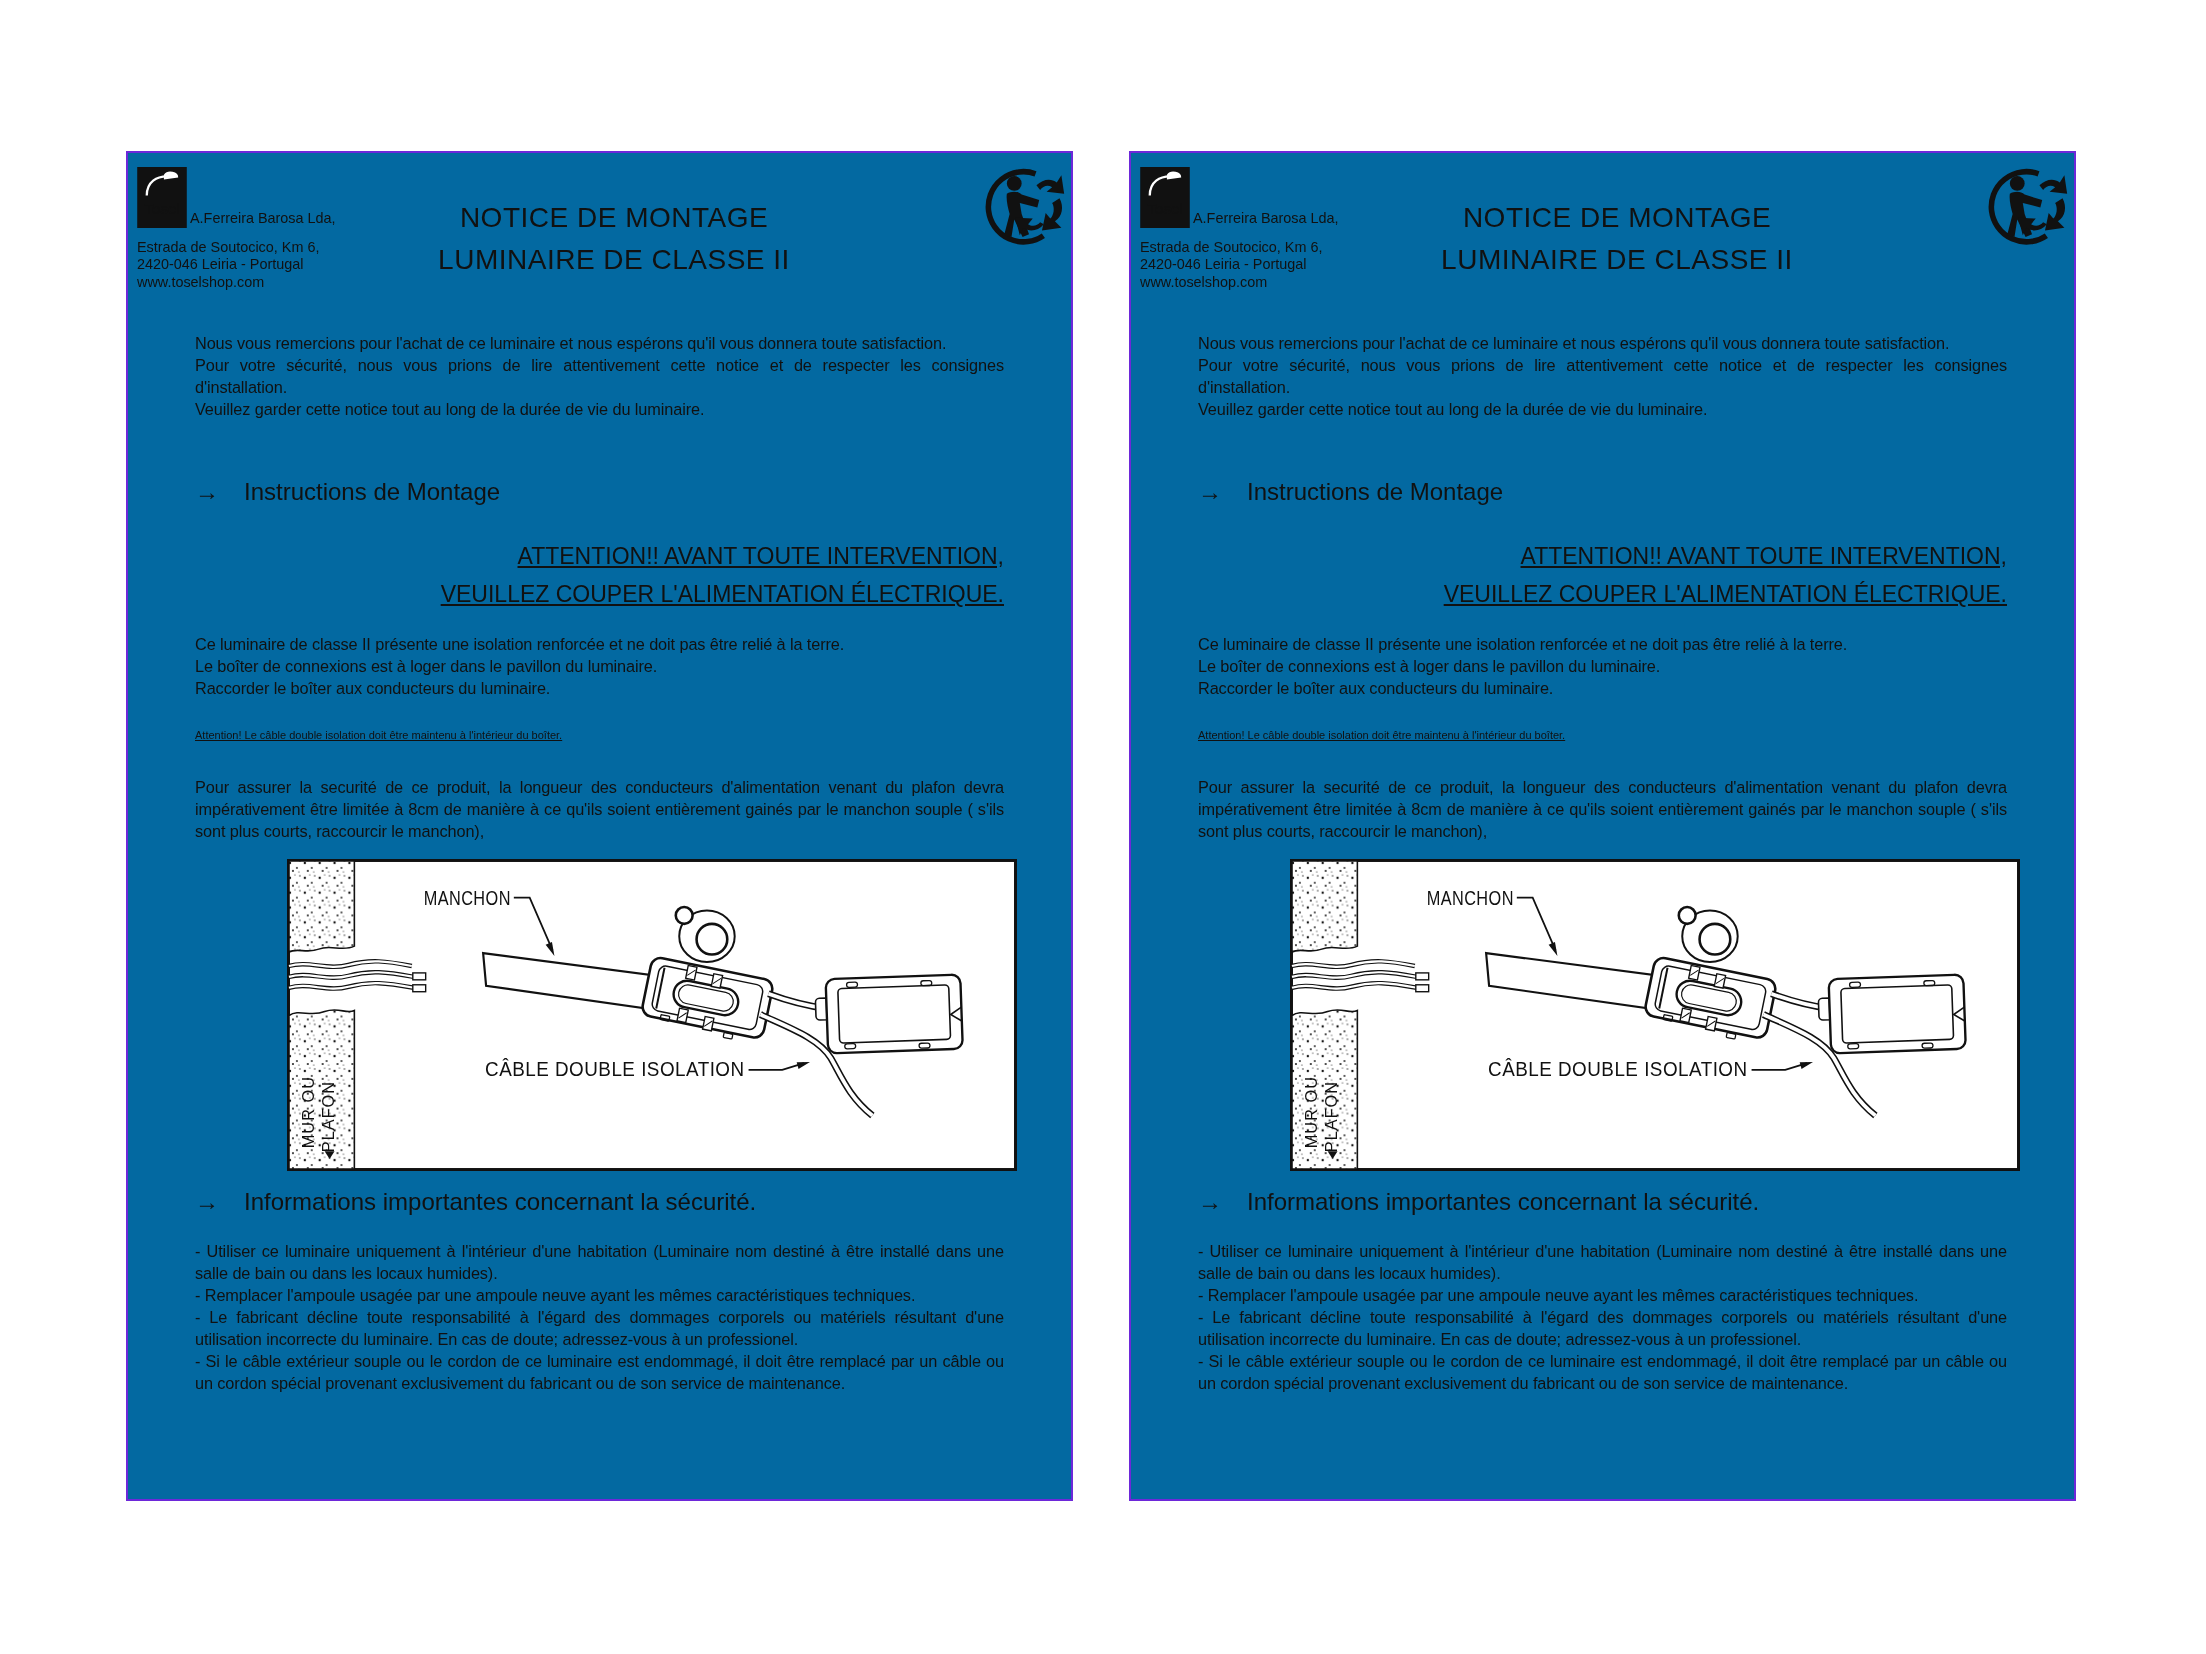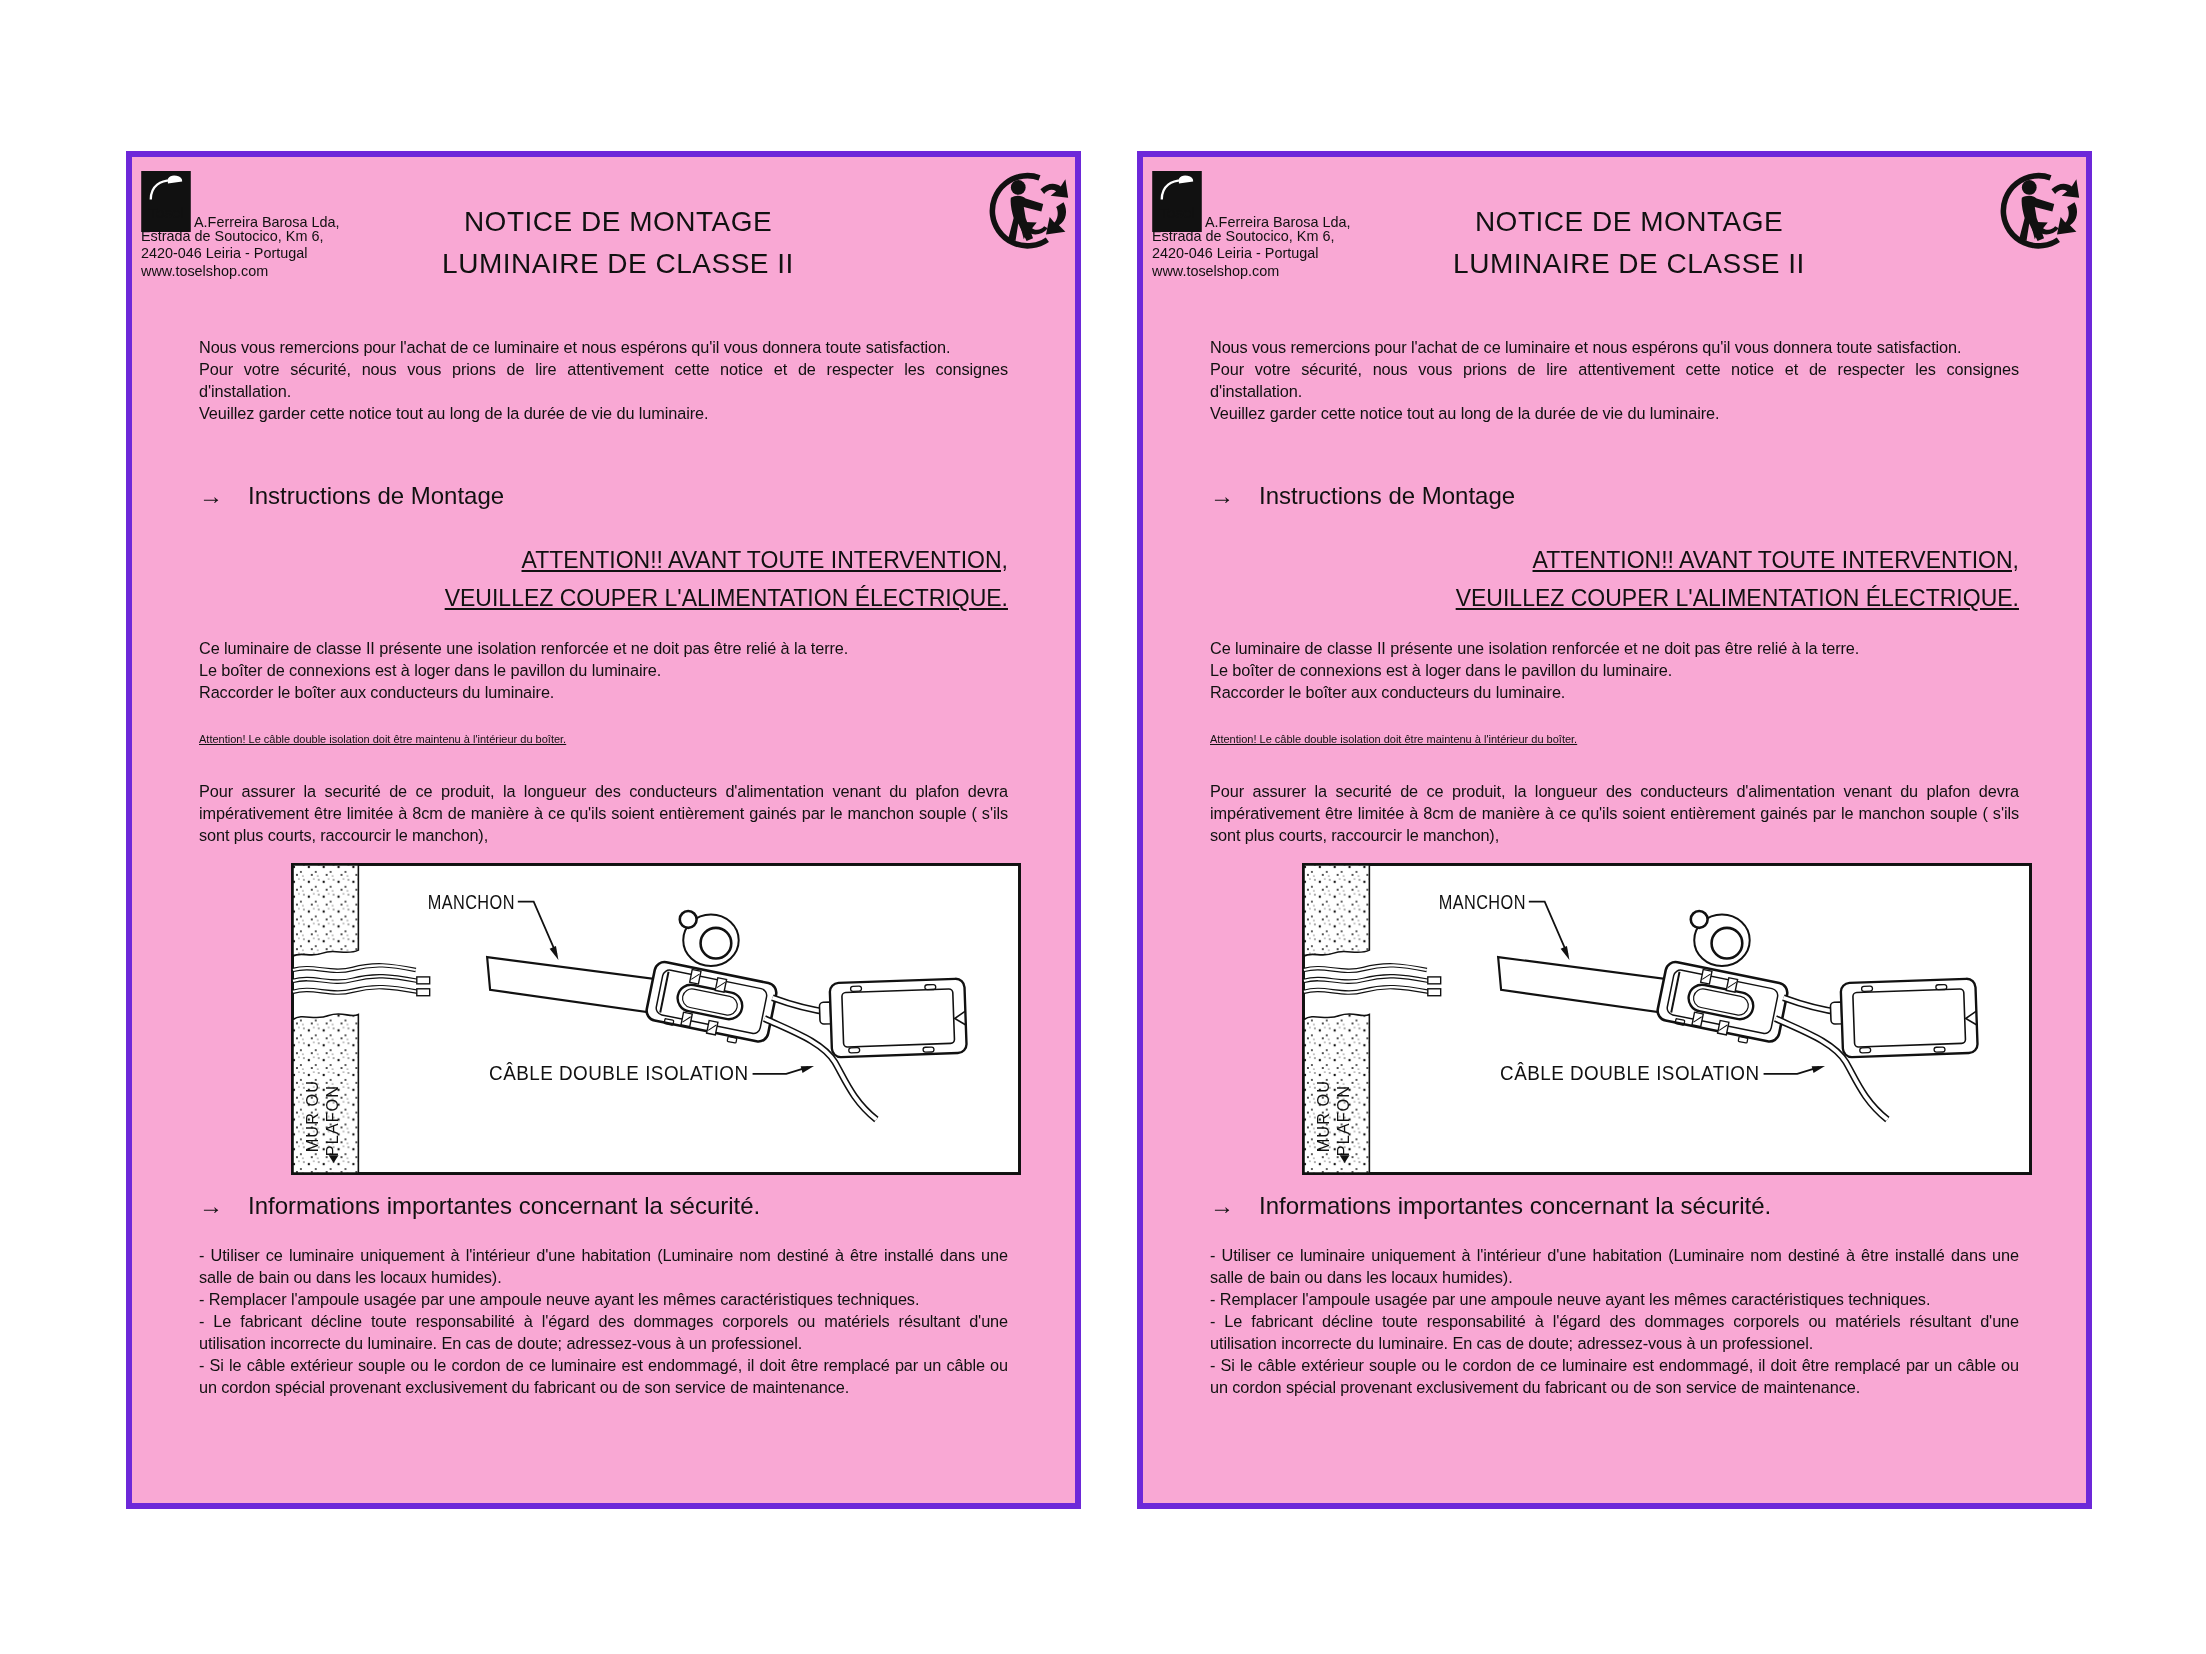--- a/index.html
+++ b/index.html
@@ -1,25 +1,25 @@
 <!DOCTYPE html>
 <html><head>
 <meta charset="utf-8">
 <style>
   html,body{margin:0;padding:0;background:#fff;}
   .canvas{position:relative;width:2207px;height:1654px;background:#fff;overflow:hidden;
           font-family:"Liberation Sans",sans-serif;color:#111;}
   .sheet{position:absolute;left:126px;top:151px;display:flex;gap:56px;}
-  .page{width:943px;height:1346px;border:6px solid #6d28d9;background:#f9a8d4;box-sizing:content-box;}
+  .page{width:943px;height:1346px;border:2px solid #6d28d9;background:#0369a1;box-sizing:content-box;}
   .content{padding:0 67px;}
   
   .hdr{position:relative;height:133px;}
   .logo{position:absolute;left:9px;top:14px;width:50px;height:61px;}
   .company-name{position:absolute;left:62px;top:57px;font-size:14.4px;white-space:nowrap;}
-  .company-addr{position:absolute;left:9px;top:71px;font-size:14.4px;line-height:17.3px;white-space:nowrap;}
+  .company-addr{position:absolute;left:9px;top:86px;font-size:14.4px;line-height:17.3px;white-space:nowrap;}
   .titlebox{position:absolute;left:158px;right:129px;top:44px;text-align:center;}
   .title-line{font-size:28px;line-height:42px;letter-spacing:0.5px;white-space:nowrap;}
   .triman{position:absolute;right:5px;top:10px;width:85px;height:89px;}
   
   .para{font-size:16.3px;line-height:22px;text-align:justify;letter-spacing:-0.1px;}
   .intro{margin-top:46px;}
   .heading{margin-top:55px;font-size:24px;line-height:33px;white-space:nowrap;}
   .heading .arr{font-weight:bold;font-size:24px;margin-right:25px;}
   .heading2{margin-top:14px;}
   .warnblock{margin-top:29px;text-align:right;font-size:23px;line-height:38px;}

